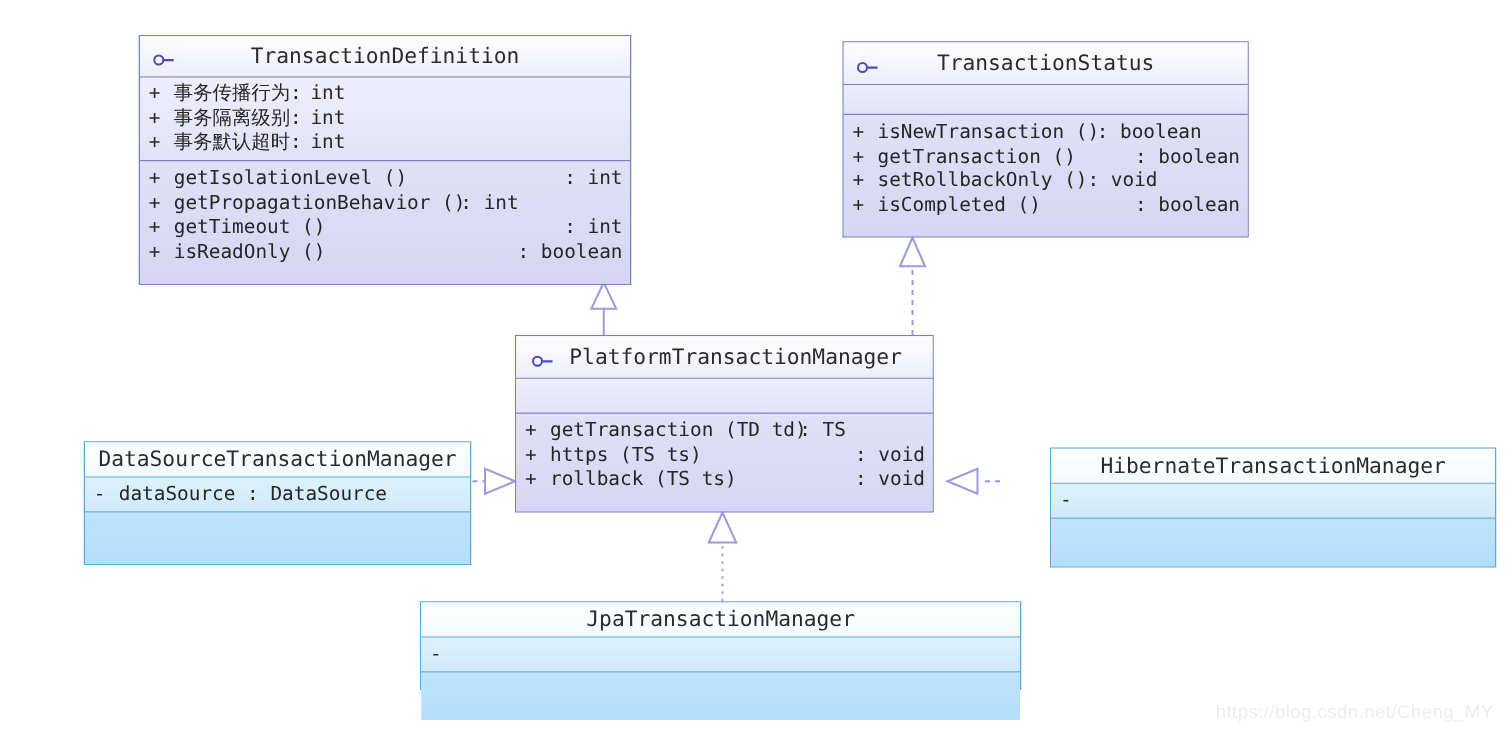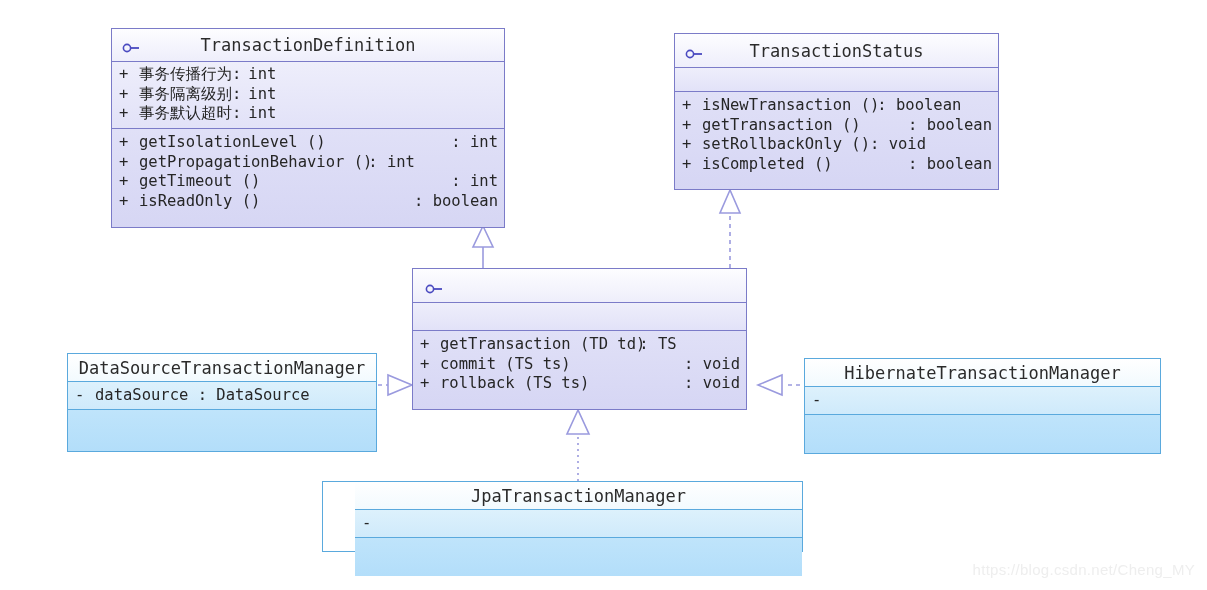--- a/index.html
+++ b/index.html
@@ -248,31 +248,32 @@
   </div>
 
   <div class="umlbox purple" style="left:412px; top:268px; width:335px; height:142px;">
     <div class="sect title-sect" style="height:33px;">
       <span class="iface-icon" style="left:12px;">
         <svg viewBox="0 0 18 12" width="18" height="12">
           <circle cx="5" cy="6" r="3.6" fill="none" stroke="#4a4ac0" stroke-width="1.6"></circle>
           <line x1="9" y1="6" x2="17" y2="6" stroke="#4a4ac0" stroke-width="1.8"></line>
         </svg>
       </span>
+      <span class="cls-title" style="padding-left:18px;">PlatformTransactionManager</span>
     </div>
     <div class="sect attr-sect" style="height:28px;"></div>
     <div class="sect meth-sect" style="height:79px; padding-top:4px;">
       <div class="row mrow-pad">
         <span class="vis">+</span>
         <span class="mname">getTransaction (TD td)</span>
         <span class="mtype" style="margin-left:-6px;">: TS</span>
       </div>
       <div class="row mrow-pad">
         <span class="vis">+</span>
-        <span class="mname">commit (TS ts)</span>
+        <span class="mname">https (TS ts)</span>
         <span class="mtype">: void</span>
       </div>
       <div class="row mrow-pad">
         <span class="vis">+</span>
         <span class="mname">rollback (TS ts)</span>
         <span class="mtype">: void</span>
       </div>
     </div>
   </div>
 
@@ -282,33 +283,33 @@
     </div>
     <div class="sect attr-sect" style="height:28px; display:flex; align-items:center;">
       <div class="row" style="width:100%;">
         <span class="vis">-</span>
         <span class="mname">dataSource : DataSource</span>
       </div>
     </div>
     <div class="sect meth-sect" style="height:42px;"></div>
   </div>
 
-  <div class="umlbox blue" style="left:804px; top:358px; width:357px; height:96px;">
+  <div class="umlbox blue" style="left:840px; top:358px; width:357px; height:96px;">
     <div class="sect title-sect" style="height:27px;">
       <span class="cls-title">HibernateTransactionManager</span>
     </div>
     <div class="sect attr-sect" style="height:28px; display:flex; align-items:center;">
       <div class="row" style="width:100%;">
         <span class="vis">-</span>
       </div>
     </div>
     <div class="sect meth-sect" style="height:39px;"></div>
   </div>
 
-  <div class="umlbox blue" style="left:322px; top:481px; width:481px; height:71px;padding-left:32px;">
+  <div class="umlbox blue" style="left:336px; top:481px; width:481px; height:71px;">
     <div class="sect title-sect" style="height:27px;">
       <span class="cls-title">JpaTransactionManager</span>
     </div>
     <div class="sect attr-sect" style="height:28px; display:flex; align-items:center;">
       <div class="row" style="width:100%;">
         <span class="vis">-</span>
       </div>
     </div>
     <div class="sect meth-sect" style="height:39px;"></div>
   </div>

